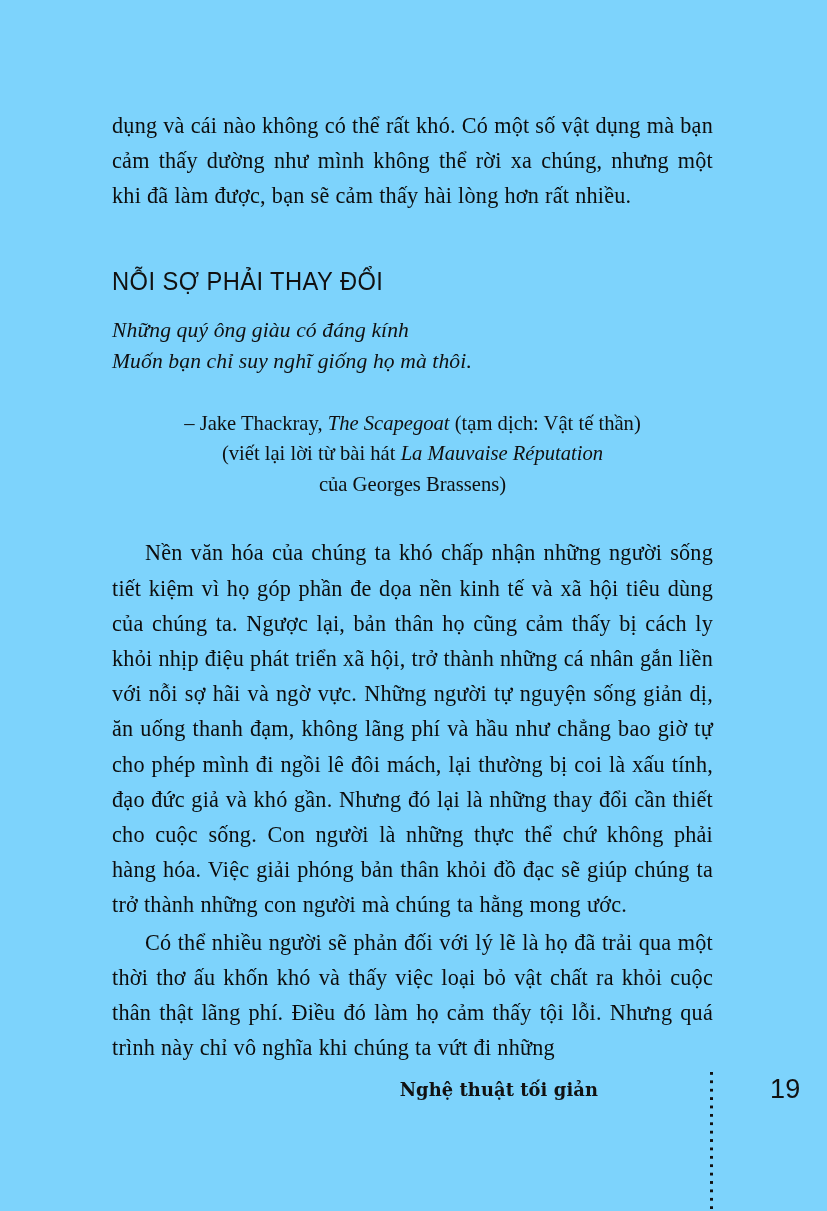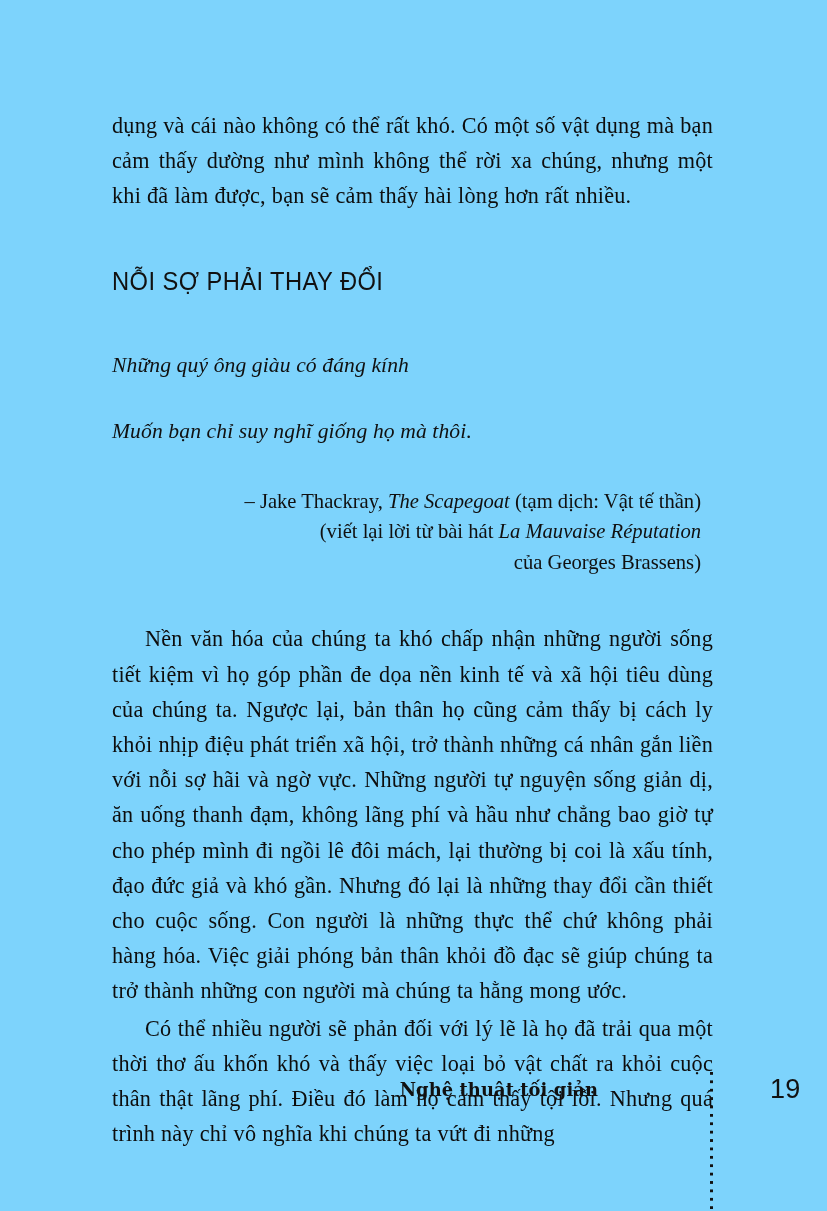--- a/index.html
+++ b/index.html
@@ -72,30 +72,29 @@
     font-style: italic;
     font-size: 21.6px;
     line-height: 31px;
     margin: 0;
     color: #101010;
     letter-spacing: 0.005em;
   }
   .verse-line {
     display: block;
     white-space: nowrap;
-    margin-top: 35px;
   }
 
   
   .attribution {
     font-family: "Liberation Serif", "DejaVu Serif", serif;
     font-size: 20.6px;
     line-height: 30.6px;
-    text-align: right;
-    margin: 12px;
+    text-align: center;
+    margin: 4px;
     color: #101010;
   }
   .attribution .attr-line {
     display: block;
     white-space: nowrap;
   }
   .attribution i, .verse i {
     font-style: italic;
   }
 

